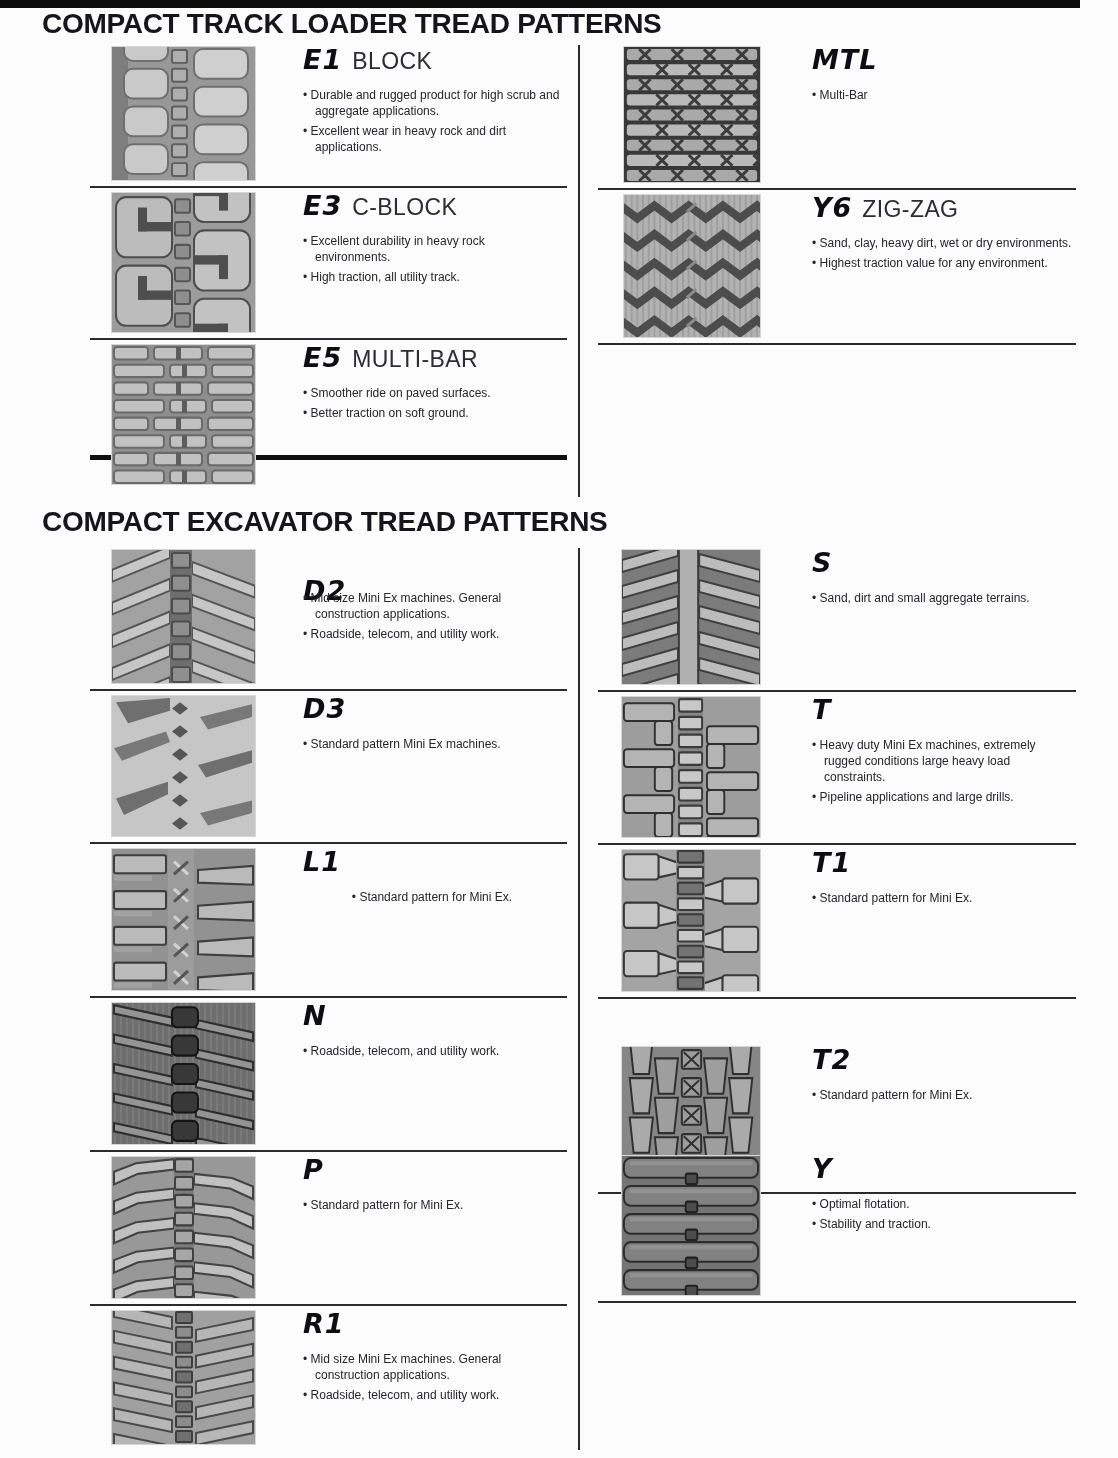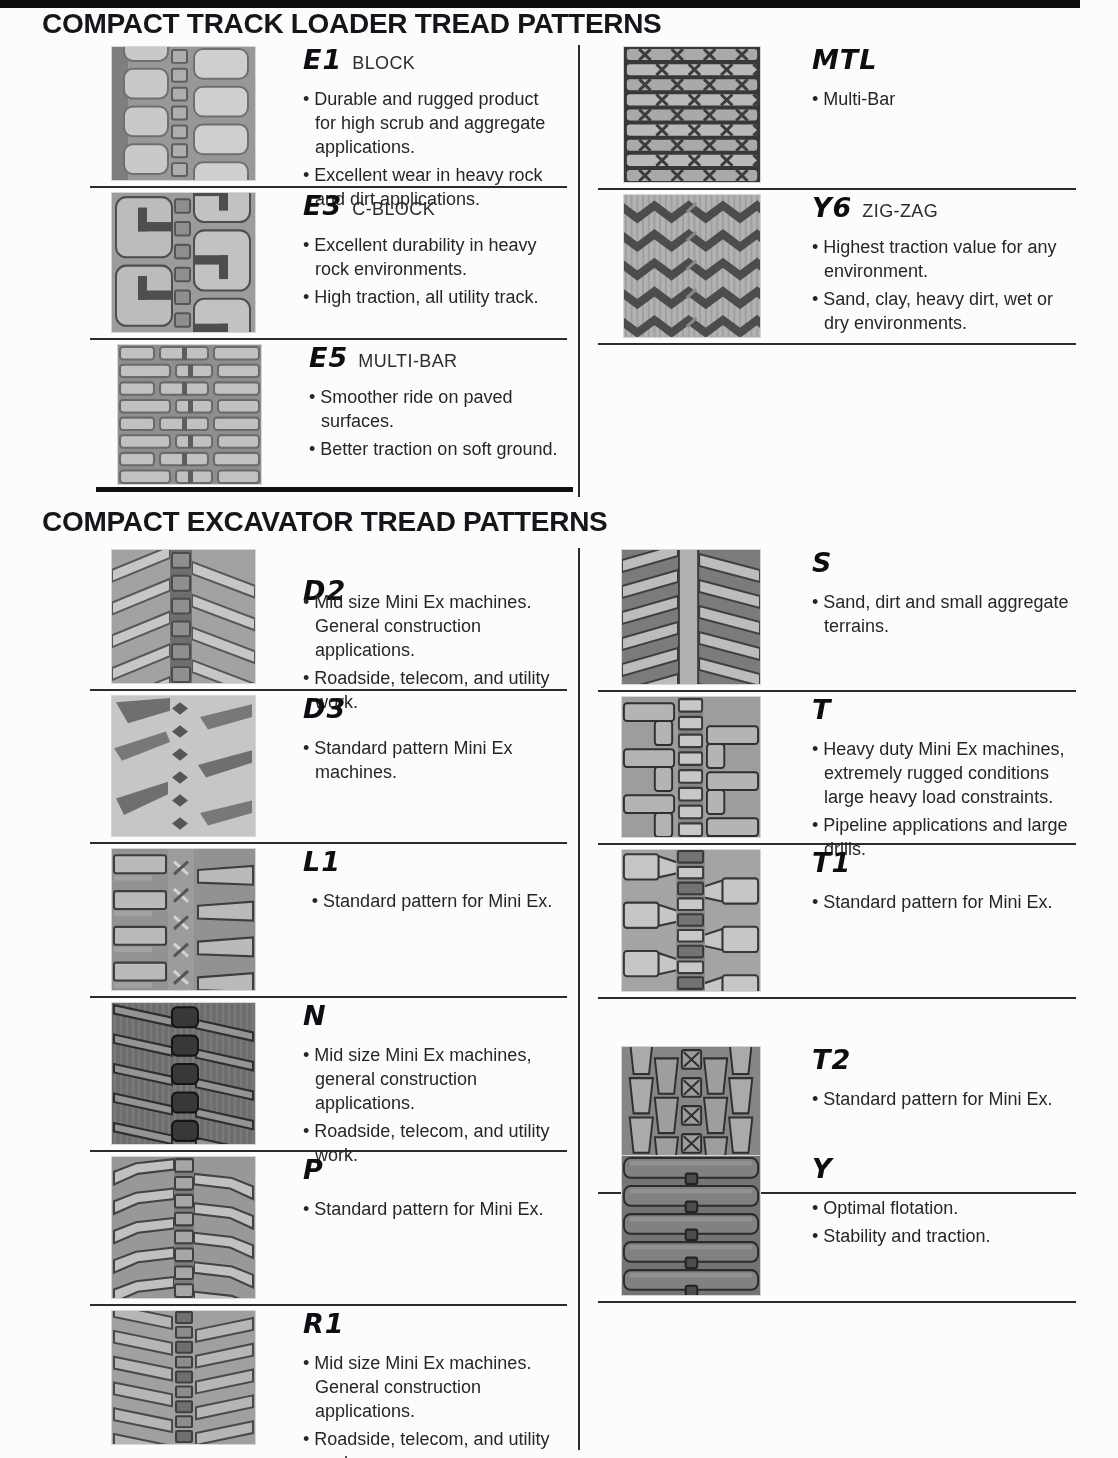--- a/index.html
+++ b/index.html
@@ -6,23 +6,23 @@
   html,body{width:1118px;height:1458px}
   body{position:relative;background:#fcfcfc;font-family:"Liberation Sans",sans-serif;overflow:hidden}
   .topbar{position:absolute;left:0;top:0;width:1080px;height:8px;background:#0d0d0d}
   .sec-title{position:absolute;left:42px;font-size:28px;font-weight:bold;color:#15151a;letter-spacing:-0.3px;white-space:nowrap}
   .row{position:absolute}
   .row.hr{border-bottom:2px solid #2b2b2b}
   .row.hr-thick{border-bottom:5px solid #111}
   .tread{position:absolute;overflow:hidden;background:#999;box-shadow:0 0 0 1px #d6d6d6}
   .ttl{position:absolute;display:flex;align-items:baseline;gap:10px;white-space:nowrap}
   .code{font-size:27px;font-style:italic;font-weight:900;color:#0d0d12;letter-spacing:1px;font-family:"DejaVu Sans",sans-serif}
-  .sub{font-size:18px;color:#2c2c31;letter-spacing:0.4px;font-family:"Liberation Sans",sans-serif}
+  .sub{font-size:23px;color:#2c2c31;letter-spacing:0.4px;font-family:"Liberation Sans",sans-serif}
   .bullets{position:absolute;list-style:none}
-  .bullets li{font-size:18px;line-height:1.33;color:#26262a;padding-left:12px;text-indent:-12px;margin-bottom:4px}
+  .bullets li{font-size:12px;line-height:1.33;color:#26262a;padding-left:12px;text-indent:-12px;margin-bottom:4px}
   .bullets li::before{content:"\2022  "}
   .vdiv{position:absolute;width:2px;background:#2b2b2b}
 </style>
 </head>
 <body>
 
 <div class="topbar"></div>
 
 <div class="sec-title" style="top: 8px;">COMPACT TRACK LOADER TREAD PATTERNS</div>
 <div class="vdiv" style="left: 578px; top: 45px; height: 452px;"></div>
@@ -82,21 +82,21 @@
       </svg></div>
     <div class="ttl" style="left: 213px; top: 2px;">
       <span class="code">E3</span>
       <span class="sub">C-BLOCK</span>
     </div>
     <ul class="bullets" style="left: 213px; top: 46px; width: 258px;">
       <li>Excellent durability in heavy rock environments.</li>
       <li>High traction, all utility track.</li>
     </ul>
   </div>
-<div class="row hr-thick" style="left: 96px; top: 340px; width: 477px; height: 152px;">
+<div class="row hr-thick" style="left: 90px; top: 340px; width: 477px; height: 120px;">
     <div class="tread" style="left: 22px; top: 5px; width: 143px; height: 139px;"><svg viewBox="0 0 143 134" width="100%" height="100%" preserveAspectRatio="none">
         <rect x="0" y="0" width="143" height="134" fill="#8f8f8f"></rect>
         <rect x="2" y="2" width="34" height="12" rx="3" fill="#c1c1c1" stroke="#6a6a6a" stroke-width="2"></rect>
         <rect x="42" y="2" width="48" height="12" rx="3" fill="#c1c1c1" stroke="#6a6a6a" stroke-width="2"></rect>
         <rect x="96" y="2" width="45" height="12" rx="3" fill="#c1c1c1" stroke="#6a6a6a" stroke-width="2"></rect>
         <rect x="64" y="2" width="5" height="12" fill="#5d5d5d"></rect>
         <rect x="2" y="19" width="50" height="12" rx="3" fill="#c1c1c1" stroke="#6a6a6a" stroke-width="2"></rect>
         <rect x="58" y="19" width="36" height="12" rx="3" fill="#c1c1c1" stroke="#6a6a6a" stroke-width="2"></rect>
         <rect x="100" y="19" width="41" height="12" rx="3" fill="#c1c1c1" stroke="#6a6a6a" stroke-width="2"></rect>
         <rect x="70" y="19" width="5" height="12" fill="#5d5d5d"></rect>
@@ -262,22 +262,22 @@
         <line x1="66" y1="43" x2="76" y2="35" stroke="#8a8a8a" stroke-width="3"></line>
         <line x1="66" y1="70" x2="76" y2="62" stroke="#8a8a8a" stroke-width="3"></line>
         <line x1="66" y1="97" x2="76" y2="89" stroke="#8a8a8a" stroke-width="3"></line>
         <line x1="66" y1="124" x2="76" y2="116" stroke="#8a8a8a" stroke-width="3"></line>
       </svg></div>
     <div class="ttl" style="left: 214px; top: 2px;">
       <span class="code">Y6</span>
       <span class="sub">ZIG-ZAG</span>
     </div>
     <ul class="bullets" style="left: 214px; top: 46px; width: 262px;">
+      <li>Sand, clay, heavy dirt, wet or dry environments.</li>
       <li>Highest traction value for any environment.</li>
-      <li>Sand, clay, heavy dirt, wet or dry environments.</li>
     </ul>
   </div>
 <div class="sec-title" style="top: 506px;">COMPACT EXCAVATOR TREAD PATTERNS</div>
 <div class="vdiv" style="left: 578px; top: 548px; height: 902px;"></div>
 <div class="row hr" style="left: 90px; top: 545px; width: 477px; height: 146px;">
     <div class="tread" style="left: 22px; top: 5px; width: 143px; height: 133px;"><svg viewBox="0 0 143 134" width="100%" height="100%" preserveAspectRatio="none">
         <rect x="0" y="0" width="143" height="134" fill="#a2a2a2"></rect>
         <polygon points="58,-4 0,20 0,32 58,8" fill="#c6c6c6" stroke="#565656" stroke-width="2"></polygon>
         <polygon points="80,12 143,36 143,48 80,24" fill="#c6c6c6" stroke="#565656" stroke-width="2"></polygon>
         <polygon points="58,29 0,53 0,65 58,41" fill="#c6c6c6" stroke="#565656" stroke-width="2"></polygon>
@@ -401,21 +401,20 @@
         <rect x="60" y="4" width="26" height="19" rx="5" fill="#383838" stroke="#151515" stroke-width="2"></rect>
         <rect x="60" y="31" width="26" height="19" rx="5" fill="#383838" stroke="#151515" stroke-width="2"></rect>
         <rect x="60" y="58" width="26" height="19" rx="5" fill="#383838" stroke="#151515" stroke-width="2"></rect>
         <rect x="60" y="85" width="26" height="19" rx="5" fill="#383838" stroke="#151515" stroke-width="2"></rect>
         <rect x="60" y="112" width="26" height="19" rx="5" fill="#383838" stroke="#151515" stroke-width="2"></rect>
       </svg></div>
     <div class="ttl" style="left: 213px; top: 2px;">
       <span class="code">N</span>
     </div>
     <ul class="bullets" style="left: 213px; top: 46px; width: 258px;">
-      <li>Mid size Mini Ex machines, general construction applications.</li>
       <li>Roadside, telecom, and utility work.</li>
     </ul>
   </div>
 <div class="row hr" style="left: 90px; top: 1152px; width: 477px; height: 154px;">
     <div class="tread" style="left: 22px; top: 5px; width: 143px; height: 141px;"><svg viewBox="0 0 143 134" width="100%" height="100%" preserveAspectRatio="none">
         <rect x="0" y="0" width="143" height="134" fill="#989898"></rect>
         <polygon points="62,2 24,6 2,14 2,26 26,16 62,12" fill="#c0c0c0" stroke="#434343" stroke-width="2"></polygon>
         <polygon points="82,16 120,20 141,28 141,40 118,30 82,26" fill="#c0c0c0" stroke="#434343" stroke-width="2"></polygon>
         <polygon points="62,30 24,34 2,42 2,54 26,44 62,40" fill="#c0c0c0" stroke="#434343" stroke-width="2"></polygon>
         <polygon points="82,44 120,48 141,56 141,68 118,58 82,54" fill="#c0c0c0" stroke="#434343" stroke-width="2"></polygon>

